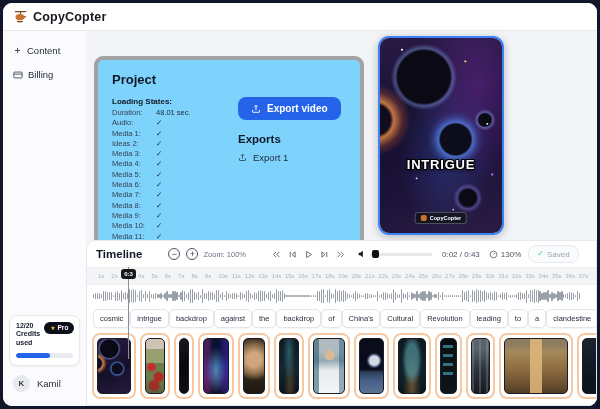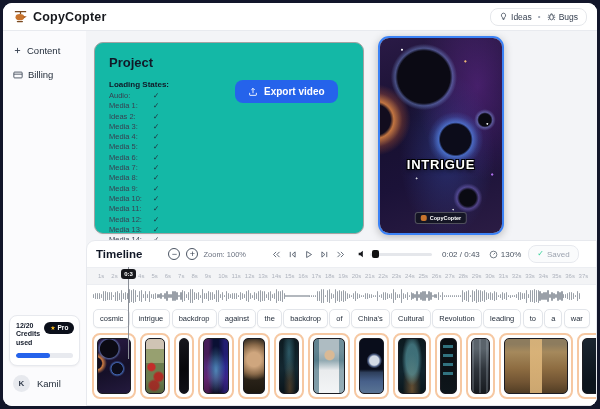--- a/index.html
+++ b/index.html
@@ -30,21 +30,21 @@
   .progress-track { margin-top:6px; height:5px; background:#e8eaef; border-radius:3px; overflow:hidden; }
   .progress-fill { height:100%; background:#2563eb; border-radius:3px; }
   .user-row { display:flex; align-items:center; gap:7px; padding:9px 4px 8px; }
   .avatar { width:17px; height:17px; border-radius:50%; background:#e7e9ee; color:#374151; font-size:8px; display:flex; align-items:center; justify-content:center; font-weight:bold; }
   .user-name { font-size:9.5px; color:#1f2937;text-align:right; }
 
   main { flex:1; display:flex; flex-direction:column; min-width:0; background:#f3f4f7; }
   .stage { flex:1; position:relative; min-height:0; }
 
   
-  .project-card { position:absolute; left:8px; top:11px; width:270px; height:192px; background:#14b8a6; border:1px solid #a3a3a3; border-radius:9px; padding:12px 14px; box-shadow:0 1px 2px rgba(0,0,0,.04); }
+  .project-card { position:absolute; left:8px; top:25px; width:270px; height:192px; background:#7dd3fc; border:4px solid #a3a3a3; border-radius:9px; padding:12px 14px; box-shadow:0 1px 2px rgba(0,0,0,.04); }
   .project-title { font-size:13px; font-weight:bold; color:#111827; }
   .project-cols { display:flex; margin-top:10px; }
   .stats-col { width:118px; }
   .loading-states-label { font-size:8px; font-weight:bold; color:#111827; margin-bottom:2px; }
   .stat-row { font-size:7.5px; color:#374151; line-height:10.3px; display:flex; }
   .stat-row .lbl { width:44px; flex:0 0 auto; }
   .stat-row .val { color:#1f2937; }
   .actions-col { flex:1; padding-left:8px; }
   .export-btn { background:#2563eb; color:#fff; border:none; border-radius:8px; padding:6px 13px; font-size:10px; font-weight:bold; display:flex; align-items:center; gap:6px; cursor:pointer; font-family:inherit; }
   .exports-title { font-size:11.5px; font-weight:bold; color:#111827; margin-top:13px; }
@@ -165,37 +165,20 @@
     <div class="logo-wrap">
       <svg width="15" height="15" viewBox="0 0 24 24">
           <line x1="3" y1="4" x2="21" y2="4" stroke="#7a4a20" stroke-width="2"></line>
           <line x1="12" y1="4" x2="12" y2="8" stroke="#7a4a20" stroke-width="2"></line>
           <ellipse cx="11" cy="13" rx="7" ry="5" fill="#c8742e"></ellipse>
           <path d="M17 11l5 1-5 3z" fill="#a85a1e"></path>
           <rect x="6" y="19" width="10" height="2" rx="1" fill="#7a4a20"></rect>
         </svg>
       <span class="logo-name">CopyCopter</span>
     </div>
-    <div class="hdr-right">
-      <span class="hdr-btn">
-        <svg width="9" height="9" viewBox="0 0 24 24">
-            <path d="M12 3a6 6 0 0 0-3 11v3h6v-3a6 6 0 0 0-3-11z" fill="none" stroke="#374151" stroke-width="2"></path>
-            <line x1="10" y1="20" x2="14" y2="20" stroke="#374151" stroke-width="2"></line>
-          </svg>
-        <span>Ideas</span>
-      </span>
-      <span class="hdr-sep">•</span>
-      <span class="hdr-btn">
-        <svg width="9" height="9" viewBox="0 0 24 24">
-            <ellipse cx="12" cy="14" rx="5" ry="7" fill="none" stroke="#374151" stroke-width="2"></ellipse>
-            <path d="M7 10L3 8M7 14H2M7 18l-4 3M17 10l4-2M17 14h5M17 18l4 3M9 7c0-3 6-3 6 0" stroke="#374151" stroke-width="2" fill="none"></path>
-          </svg>
-        <span>Bugs</span>
-      </span>
-    </div>
   </header>
 
   <div class="body-row">
     <aside>
       <div class="side-items">
         <div class="side-item">
           <svg width="9" height="9" viewBox="0 0 24 24">
               <path d="M12 5v14M5 12h14" stroke="#374151" stroke-width="2.4"></path>
             </svg>
           <span>Content</span>
@@ -231,20 +214,24 @@
     <main>
       <section class="stage">
 
         <div class="project-card">
           <div class="project-title">Project</div>
           <div class="project-cols">
             <div class="stats-col">
               <div class="loading-states-label">Loading States:</div>
               <div>
                   <div class="stat-row">
+                    <span class="lbl">Duration:</span>
+                    <span class="val">48.01 sec.</span>
+                  </div>
+                  <div class="stat-row">
                     <span class="lbl">Audio:</span>
                     <span class="val">✓</span>
                   </div>
                   <div class="stat-row">
                     <span class="lbl">Media 1:</span>
                     <span class="val">✓</span>
                   </div>
                   <div class="stat-row">
                     <span class="lbl">Ideas 2:</span>
                     <span class="val">✓</span>
@@ -301,20 +288,29 @@
             </div>
             <div class="actions-col">
               <button class="export-btn">
                 <svg width="10" height="10" viewBox="0 0 24 24" fill="none" stroke="#fff" stroke-width="2.2">
                     <path d="M12 15V4"></path>
                     <path d="M8 7l4-4 4 4"></path>
                     <path d="M4 14v5a1 1 0 0 0 1 1h14a1 1 0 0 0 1-1v-5"></path>
                   </svg>
                 <span>Export video</span>
               </button>
+              <div class="exports-title">Exports</div>
+              <div class="export-row">
+                <svg width="9" height="9" viewBox="0 0 24 24" fill="none" stroke="#374151" stroke-width="2.2">
+                    <path d="M12 15V4"></path>
+                    <path d="M8 7l4-4 4 4"></path>
+                    <path d="M4 14v5a1 1 0 0 0 1 1h14a1 1 0 0 0 1-1v-5"></path>
+                  </svg>
+                <span>Export 1</span>
+              </div>
             </div>
           </div>
         </div>
 
         <div class="preview">
           <div class="space-art"></div>
           <div class="preview-title">INTRIGUE</div>
           <div class="watermark">
             <span class="wm-logo"></span>
             <span class="wm-text">CopyCopter</span>
@@ -687,20 +683,21 @@
             <span class="word-chip">against</span>
             <span class="word-chip">the</span>
             <span class="word-chip">backdrop</span>
             <span class="word-chip">of</span>
             <span class="word-chip">China's</span>
             <span class="word-chip">Cultural</span>
             <span class="word-chip">Revolution</span>
             <span class="word-chip">leading</span>
             <span class="word-chip">to</span>
             <span class="word-chip">a</span>
+            <span class="word-chip">clandestine</span>
             <span class="word-chip">war</span>
           </div>
         <div class="clips-track">
             <div class="clip" style="width: 44px;">
               <div class="thumb th-space-planets"></div>
             </div>
             <div class="clip" style="width: 30px;">
               <div class="thumb th-red-flower-field"></div>
             </div>
             <div class="clip" style="width: 20px;">

